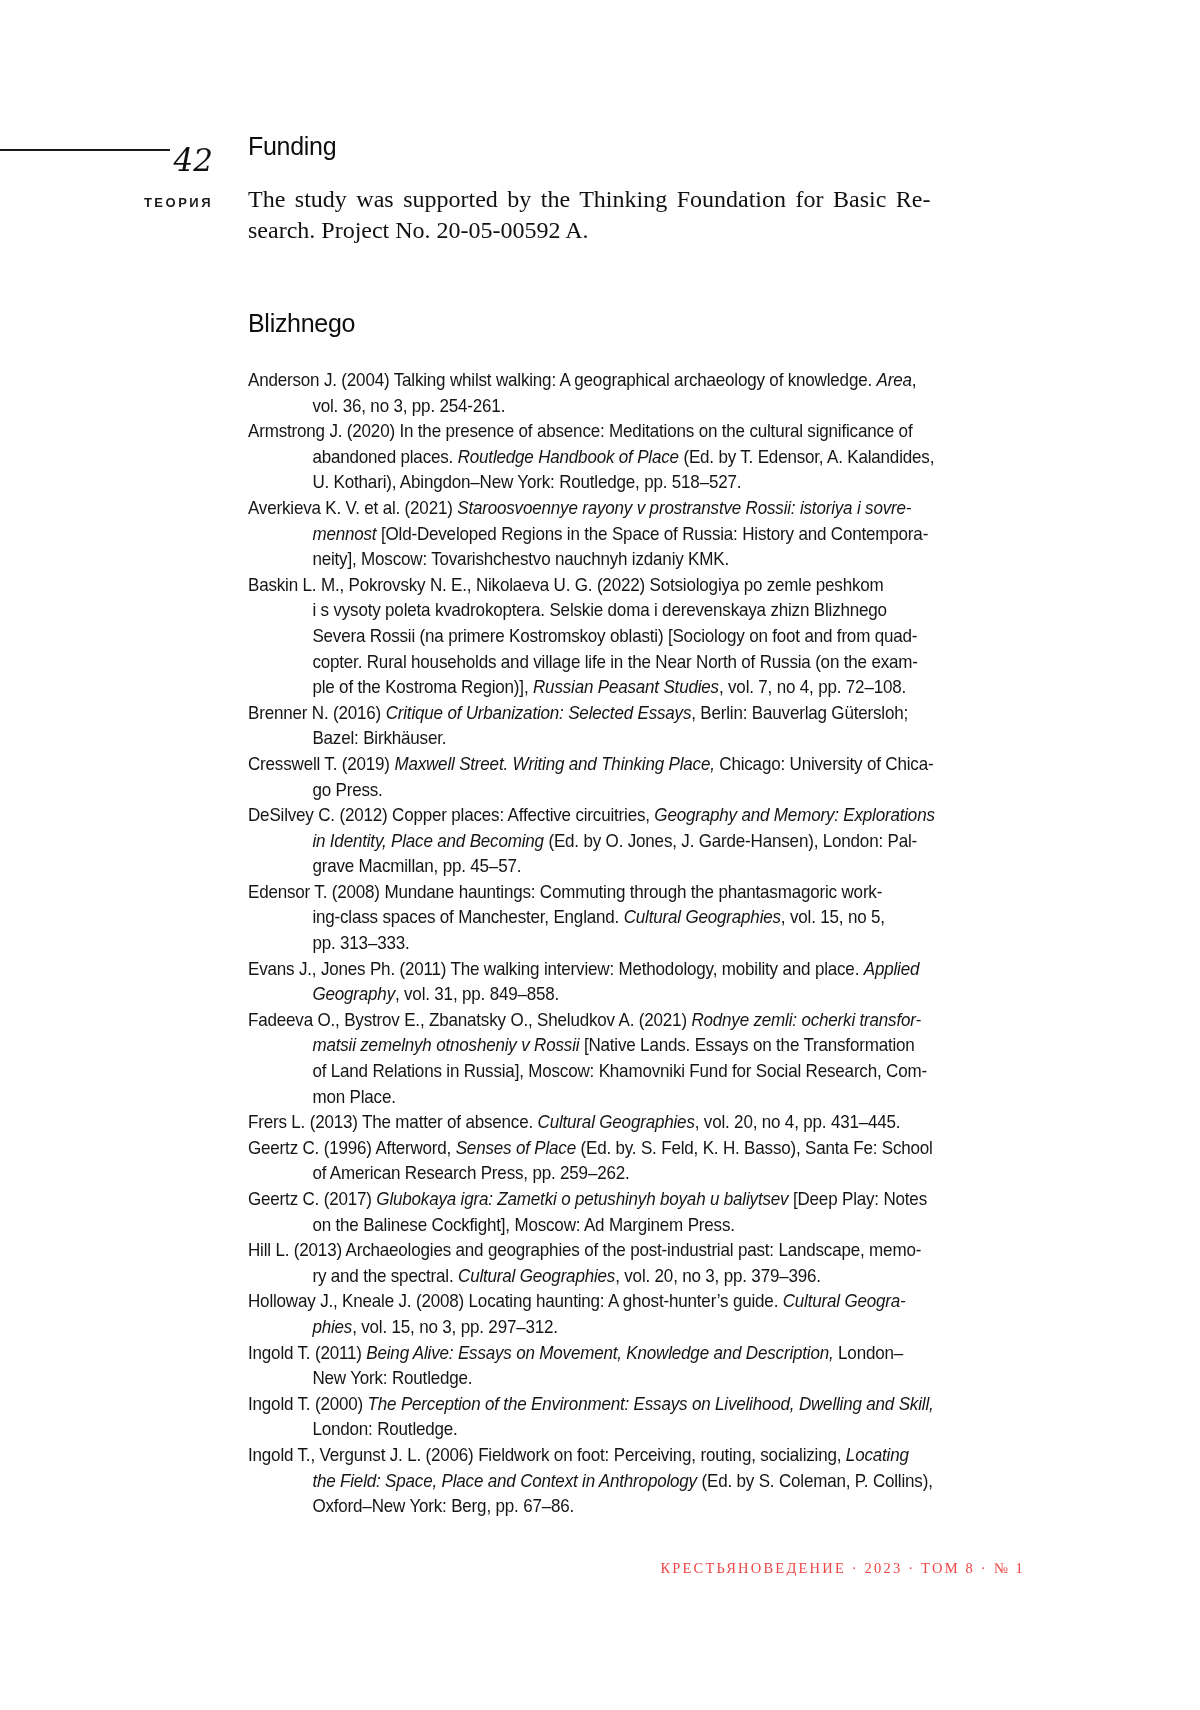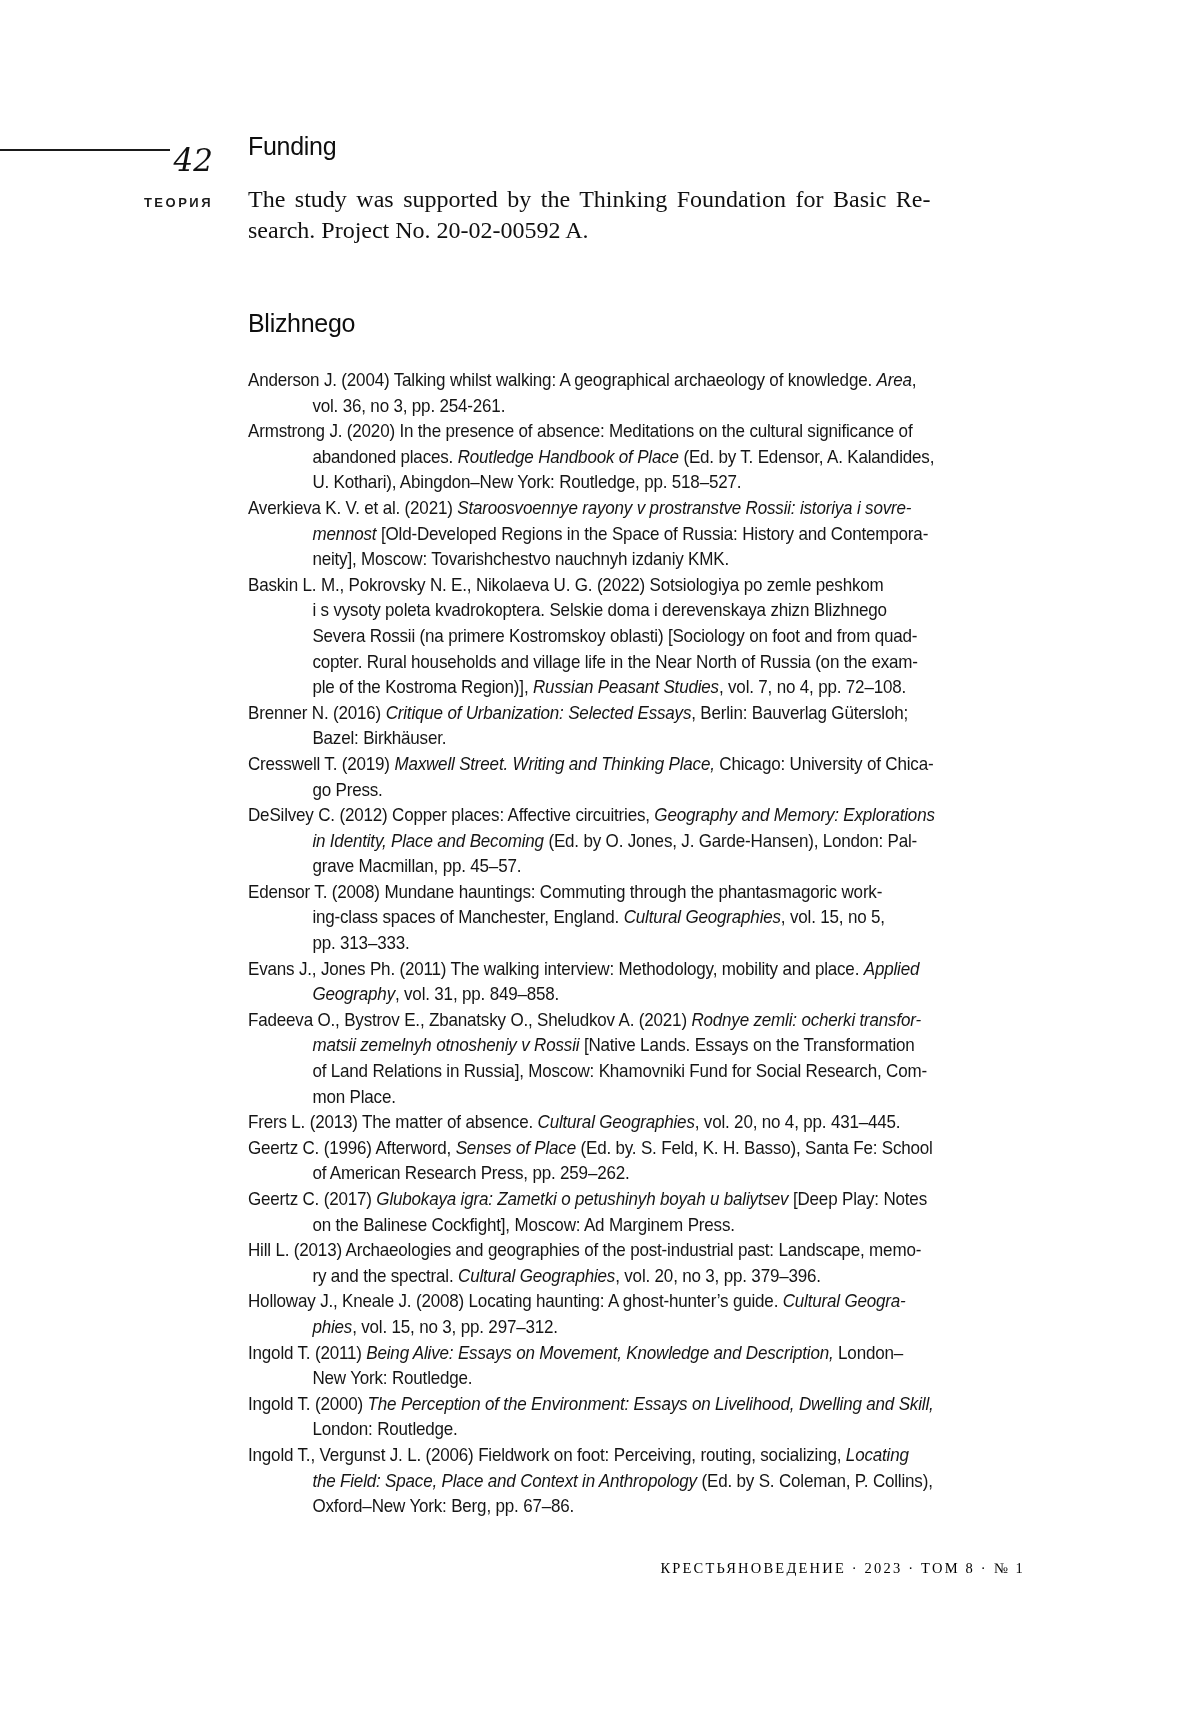--- a/index.html
+++ b/index.html
@@ -27,33 +27,33 @@
   .refs{position:absolute;left:248px;top:367px;
     font-family:"Liberation Sans","DejaVu Sans",sans-serif;font-size:18.5px;line-height:25.6px;
     letter-spacing:-0.2px;color:#151515;white-space:nowrap;
     transform:scaleX(0.92);transform-origin:0 0;}
   .ref-line{height:25.6px;}
   .ref-line.cont{padding-left:70px;}
   .it{font-style:italic;}
 
   .footer{position:absolute;left:425px;top:1560px;width:600px;text-align:right;
     font-family:"Liberation Serif","DejaVu Serif",serif;font-size:14.5px;
-    letter-spacing:2.2px;color:#000000;white-space:nowrap;}
+    letter-spacing:2.2px;color:#ef4444;white-space:nowrap;}
 </style>
 </head>
 <body>
 
 <div class="page">
   <div class="top-rule"></div>
   <div class="page-num">42</div>
   <h2 class="h funding-h">Funding</h2>
   <div class="margin-label">ТЕОРИЯ</div>
   <div class="funding-text">
     <div class="f-line f-just">The study was supported by the Thinking Foundation for Basic Re-</div>
-    <div class="f-line">search. Project No. 20-02-00592 A.</div>
+    <div class="f-line">search. Project No. 20-05-00592 A.</div>
   </div>
   <h2 class="h refs-h">Blizhnego</h2>
   <div class="refs">
       <div class="ref-entry">
         <div class="ref-line"><span>Anderson J. (2004) Talking whilst walking: A geographical archaeology of knowledge. </span><span class="it">Area</span><span>,</span></div>
         <div class="ref-line cont"><span>vol. 36, no 3, pp. 254-261.</span></div>
       </div>
       <div class="ref-entry">
         <div class="ref-line"><span>Armstrong J. (2020) In the presence of absence: Meditations on the cultural significance of</span></div>
         <div class="ref-line cont"><span>abandoned places. </span><span class="it">Routledge Handbook of Place</span><span> (Ed. by T. Edensor, A. Kalandides,</span></div>

